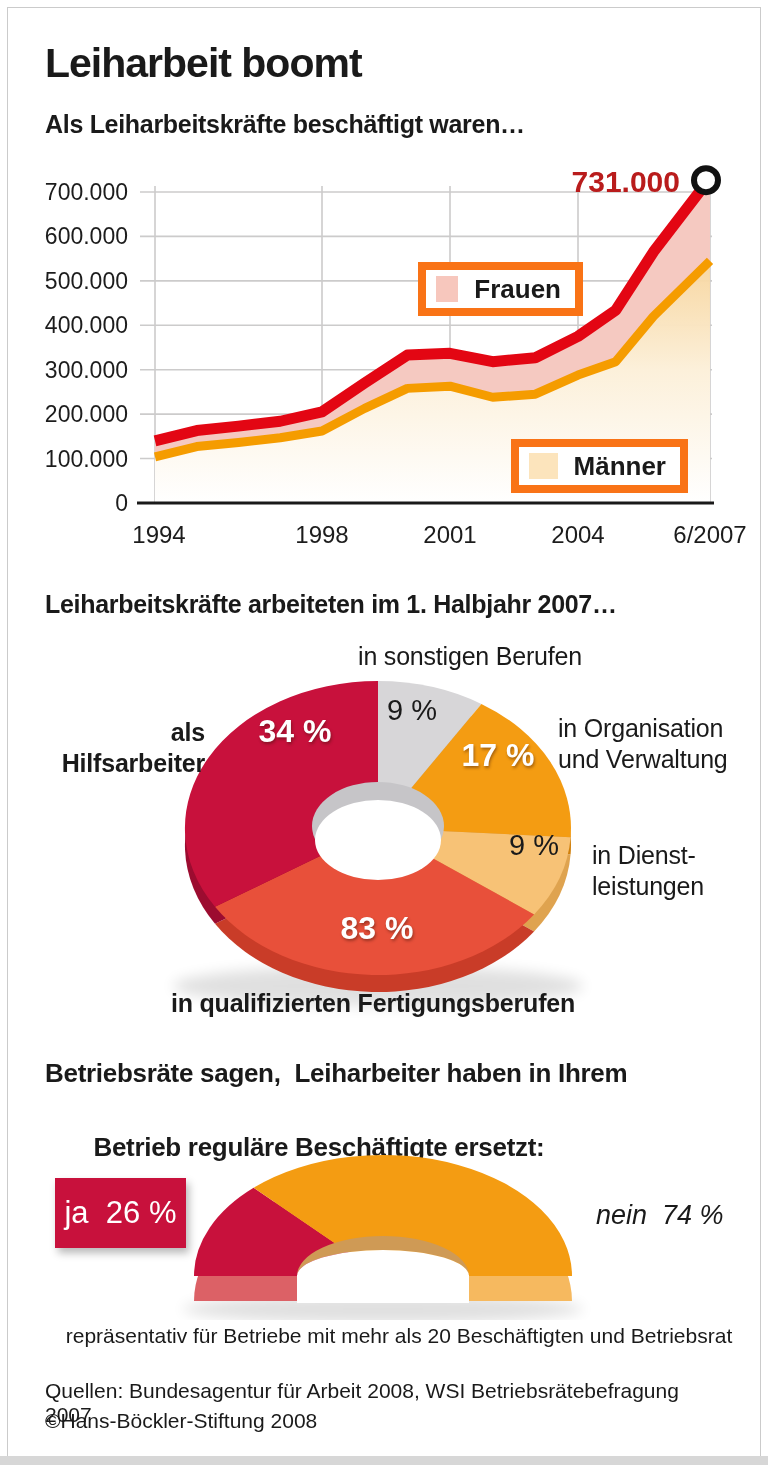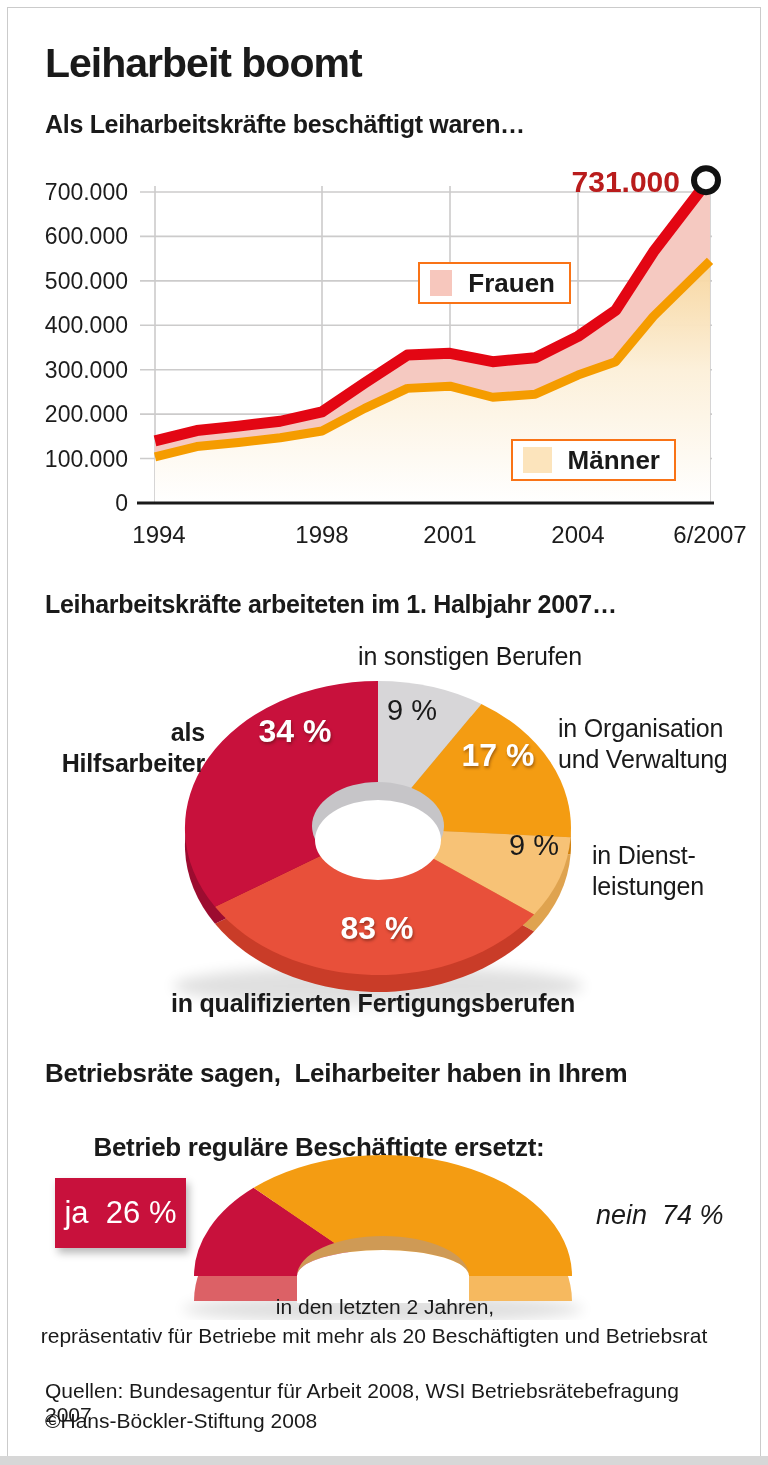--- a/index.html
+++ b/index.html
@@ -12,21 +12,21 @@
   .bottom-strip{position:absolute;left:0;bottom:0;width:768px;height:9px;background:#d7d7d7;}
   .abs{position:absolute;}
   .b{font-weight:bold;}
   .c{text-align:center;}
   .r{text-align:right;}
   .pre{white-space:pre;}
   .prl{white-space:pre-line;}
   .page-title{font-size:41px;font-weight:bold;letter-spacing:-1px;}
   .sec-title{font-size:25px;font-weight:bold;letter-spacing:-0.3px;}
   .tick{font-size:23px;color:#1c1c1c;}
-  .legend-box{position:absolute;background:#ffffff;border:2px solid #f97316;display:flex;align-items:center;}
+  .legend-box{position:absolute;background:#ffffff;border:8px solid #f97316;display:flex;align-items:center;}
   .legend-swatch{width:40px;height:26px;margin-left:10px;}
   .legend-label{font-size:26px;font-weight:bold;margin:0 14px 0 16px;}
   .annotation{font-size:30px;font-weight:bold;}
   .pct-light{font-size:32px;font-weight:bold;color:#ffffff;text-shadow:1px 2px 3px rgba(60,20,10,0.45);}
   .pct-dark{font-size:29px;color:#1a1a1a;}
   .side-label{font-size:25px;line-height:31px;letter-spacing:-0.2px;}
   .ja-box{position:absolute;display:flex;align-items:center;justify-content:center;
     color:#ffffff;font-size:31px;font-weight:normal;box-shadow:3px 5px 8px rgba(0,0,0,0.28);}
   .nein-label{font-size:27px;}
   .note{font-size:21px;}
@@ -141,20 +141,19 @@
       <path d="M 383 1301 L 194.0 1301.0 A 189 121 0 0 1 253.6 1212.8 Z" fill="#dc6166"></path>
       <path d="M 383 1301 L 253.6 1212.8 A 189 121 0 0 1 572.0 1301.0 Z" fill="#f6b95f"></path>
       <path d="M 383 1276 L 194.0 1276.0 A 189 121 0 0 1 253.6 1187.8 Z" fill="#c8113c"></path>
       <path d="M 383 1276 L 253.6 1187.8 A 189 121 0 0 1 572.0 1276.0 Z" fill="#f49c12"></path>
       <path d="M 297 1276 A 86 40 0 0 1 469 1276 A 86 26 0 0 0 297 1276 Z" fill="#cf9a55"></path>
       <path d="M 297 1276 A 86 26 0 0 1 469 1276 Z" fill="#ffffff"></path>
       <rect x="297" y="1275" width="172" height="28" fill="#ffffff"></rect>
     </svg>
   <div class="ja-box pre" style="left:55px;top:1178px;width:131px;height:70px;background:#c8113c;">ja  26 %</div>
   <div class="abs nein-label pre" style="left:596px;top:1200px;width:170px;font-style:italic;">nein  74 %</div>
-  <div class="abs note c" style="left:135px;top:1295px;width:500px;">in den letzten 2 Jahren,</div>
-  <div class="abs note c" style="left:22px;top:1324px;width:704px;">repräsentativ für Betriebe mit mehr als 20 Beschäftigten und Betriebsrat</div>
+  <div class="abs note c" style="left:47px;top:1324px;width:704px;">repräsentativ für Betriebe mit mehr als 20 Beschäftigten und Betriebsrat</div>
 
   <div class="abs footer-line" style="left:45px;top:1379px;width:680px;">Quellen: Bundesagentur für Arbeit 2008, WSI Betriebsrätebefragung 2007</div>
   <div class="abs footer-line" style="left:45px;top:1409px;width:680px;">©Hans-Böckler-Stiftung 2008</div>
 
   <div class="bottom-strip"></div>
 </div>
 
 </body></html>

